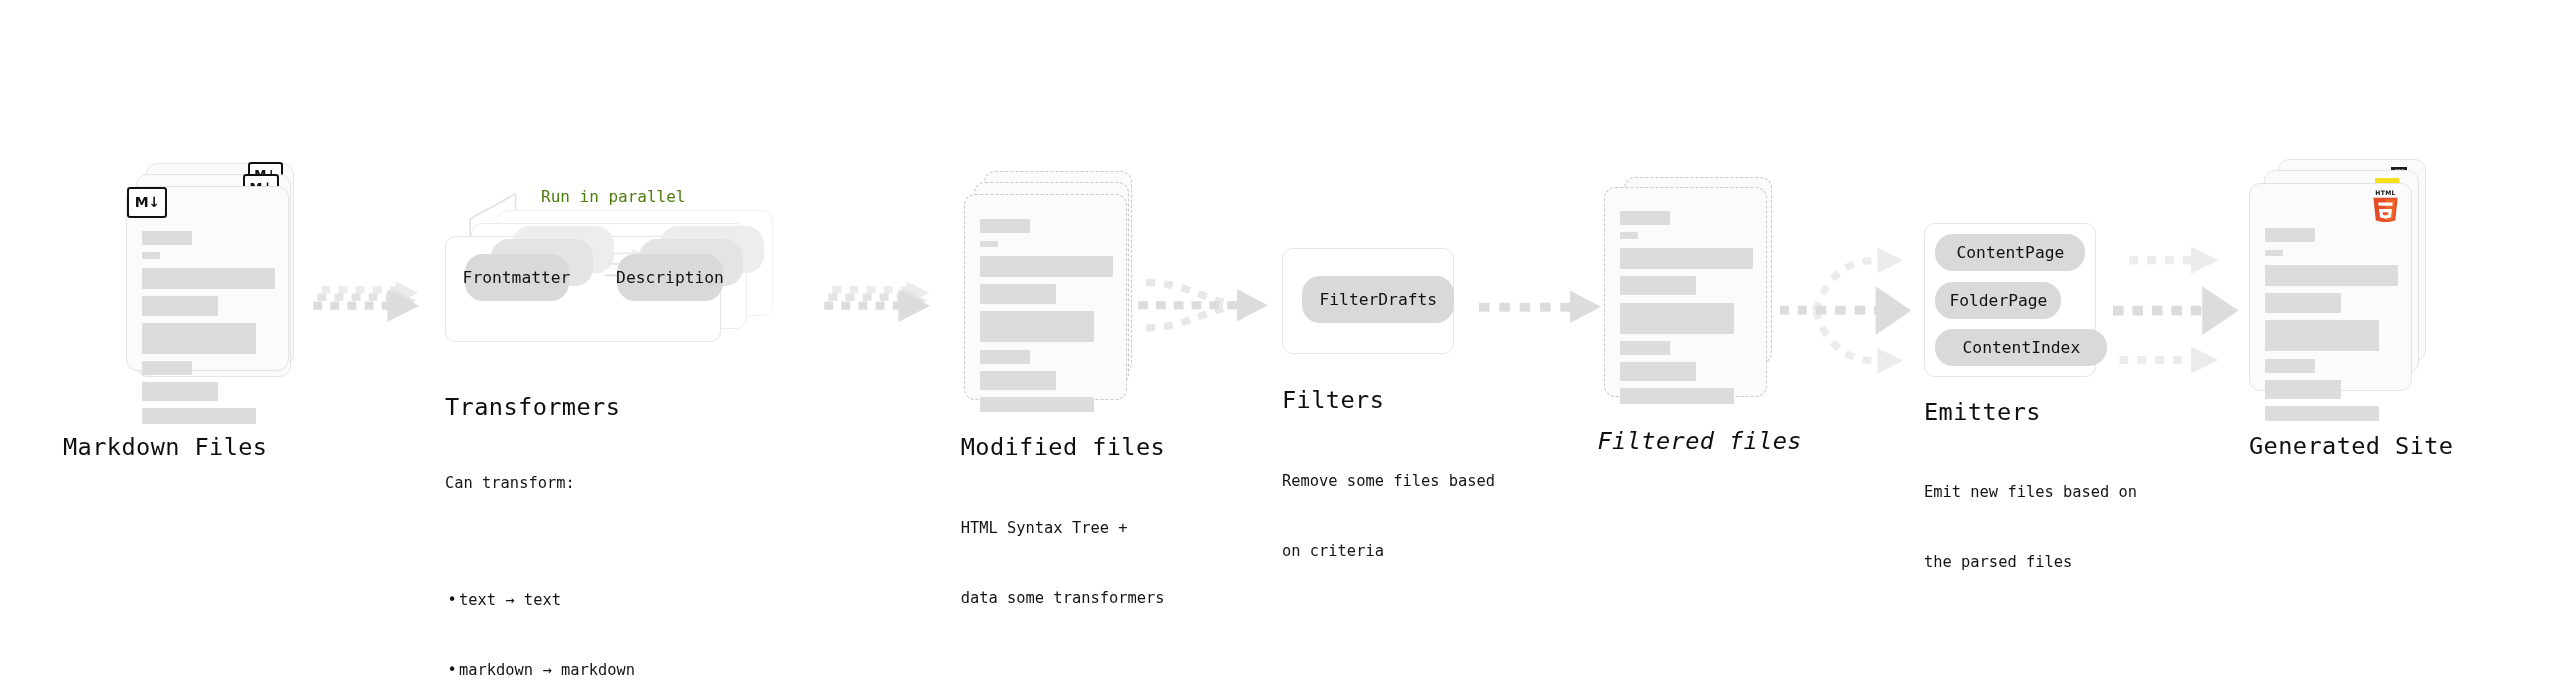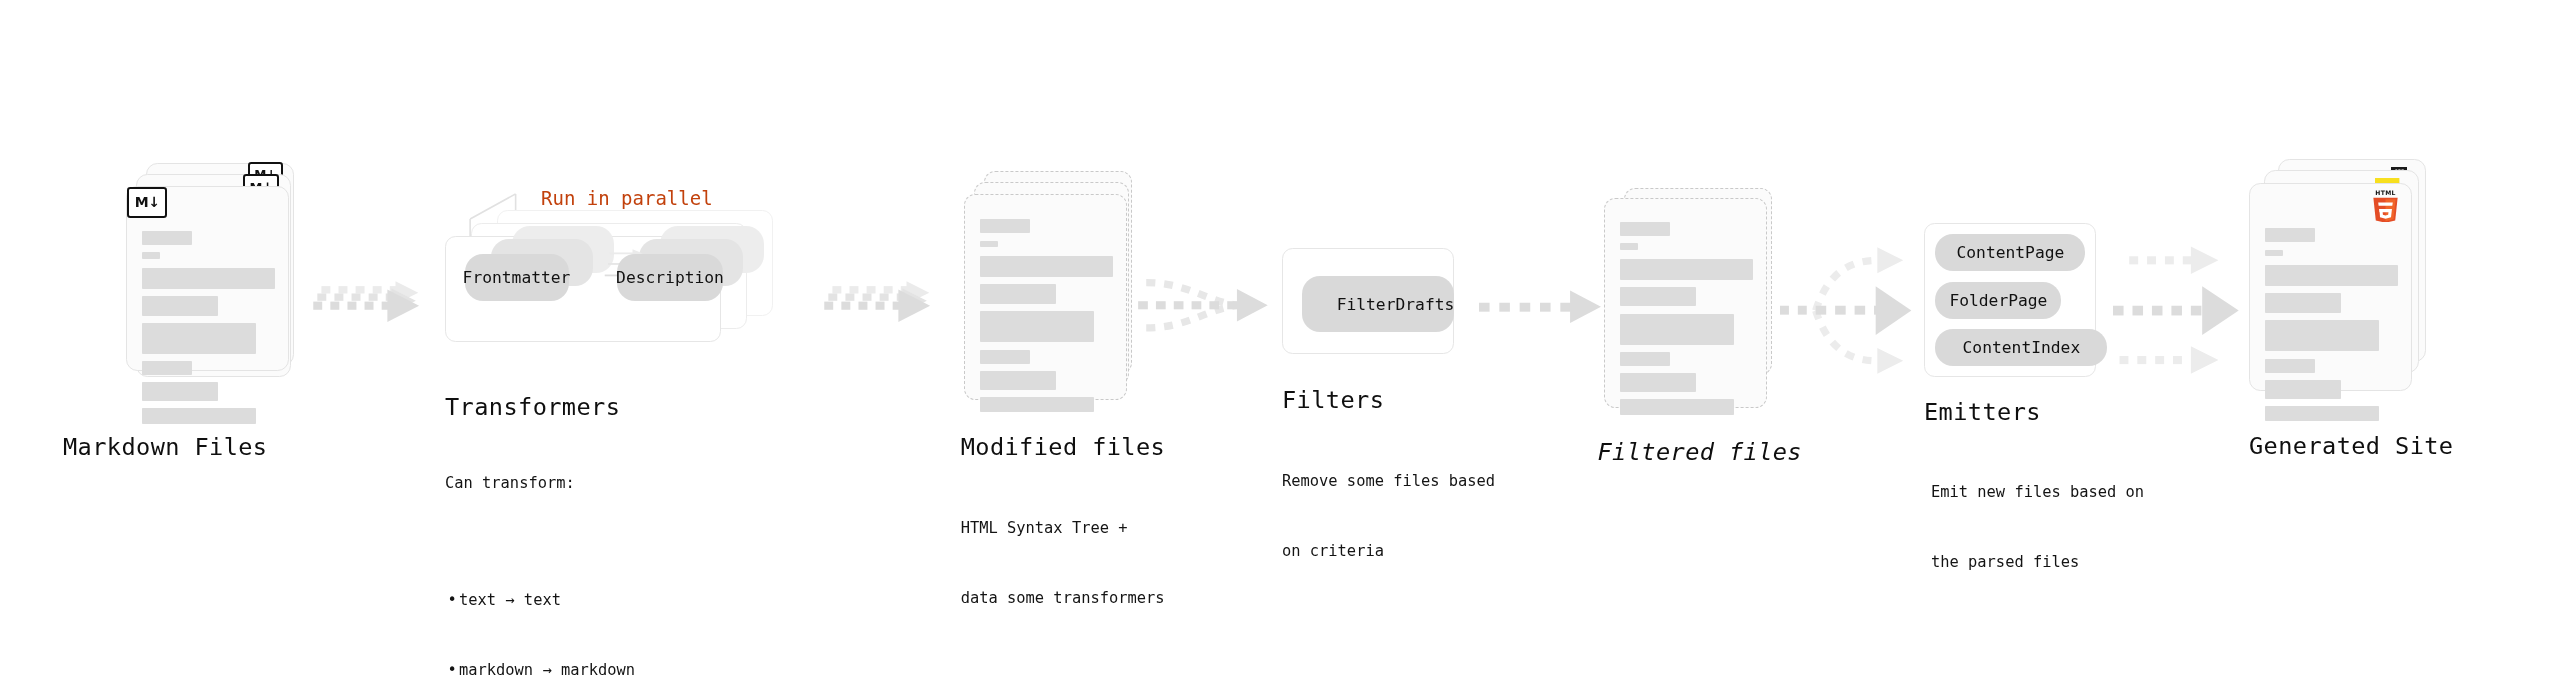--- a/index.html
+++ b/index.html
@@ -129,22 +129,22 @@
     font-size: 16.3px;
     display: flex;
     align-items: center;
     justify-content: center;
     box-sizing: border-box;
     white-space: nowrap;
   }
   .parallel-label {
     position: absolute;
     font-family: "DejaVu Sans Mono", "Liberation Mono", monospace;
-    font-size: 19px;
-    color: #c2410c;
+    font-size: 16px;
+    color: #4d7c0f;
     white-space: nowrap;
   }
 </style>
 </head>
 <body>
 
 <div id="stage">
 
   <div class="stage-col" style="left:126px; top:163px;">
 
@@ -316,21 +316,21 @@
       <rect x="44" y="41" width="12" height="10"></rect>
         <rect x="66" y="41" width="12" height="10"></rect>
       <rect x="88" y="41" width="12" height="10"></rect>
         <rect x="110" y="41" width="12" height="10"></rect>
       <path d="M122 26 L160 46 L122 66 Z"></path>
     </g>
   </svg>
 
   <div class="stage-col" style="left:1282px; top:248px;">
     <div class="groupbox" style="left:0px; top:0px; width:172px; height:106px;"></div>
-    <div class="chip" style="left:20.3px; top:28.4px; width:152px; height:56px; left:20.3px;justify-content:flex-end;">
+    <div class="chip" style="left:20.3px; top:28.4px; width:152px; height:47px; left:20.3px;">
       <span>FilterDrafts</span>
     </div>
 
     <div class="title" style="position:absolute; left:0px; top:140px;">Filters</div>
     <div class="caption" style="position:absolute; left:0px; top:175px;">
       <div>Remove some files based</div>
       <div>on criteria</div>
     </div>
   </div>
 
@@ -338,21 +338,21 @@
     <g fill="#dcdcdc">
       <rect x="0" y="18" width="13" height="11"></rect>
         <rect x="25" y="18" width="13" height="11"></rect>
       <rect x="50" y="18" width="13" height="11"></rect>
         <rect x="75" y="18" width="13" height="11"></rect>
       <rect x="100" y="18" width="13" height="11"></rect>
       <path d="M112 3 L150 23 L112 43 Z"></path>
     </g>
   </svg>
 
-  <div class="stage-col" style="left:1604px; top:188px;font-style:italic;">
+  <div class="stage-col" style="left:1604px; top:177px;font-style:italic;">
 
     <div class="doc-stack" style="width:175px; height:244px;">
       <div class="doc dashed" style="left:19.5px; top:0px; width:148px; height:187px;"></div>
       <div class="doc dashed" style="left:0px; top:9.8px; width:163px; height:210px;">
         <div class="doc-body" style="top:23px; left:14.6px; right:13px;">
           <div class="bar" style="width:50px; height:14px;"></div>
           <div class="bar" style="width:18.7px; height:6.5px; margin-bottom:9px;"></div>
           <div class="bar" style="width:100%; height:21px;"></div>
           <div class="bar" style="width:76px; height:19.5px;"></div>
           <div class="bar" style="width:114px; height:31px;"></div>
@@ -392,21 +392,21 @@
       <span>ContentPage</span>
     </div>
     <div class="chip" style="left:11.4px; top:59px; width:126px; height:37px;">
       <span>FolderPage</span>
     </div>
     <div class="chip" style="left:11.4px; top:106px; width:172px; height:37px;">
       <span>ContentIndex</span>
     </div>
 
     <div class="title" style="position:absolute; left:0px; top:177px;">Emitters</div>
-    <div class="caption" style="position:absolute; left:0px; top:211px;margin-left:7px;">
+    <div class="caption" style="position:absolute; left:0px; top:211px;">
       <div>Emit new files based on</div>
       <div>the parsed files</div>
     </div>
   </div>
 
   <svg class="arrow-svg" style="left:2113px; top:236px;" width="146" height="150" viewBox="0 0 180 185">
     <g fill="#ececec">
       <rect x="20" y="25" width="11" height="10"></rect>
         <rect x="42" y="25" width="11" height="10"></rect>
       <rect x="64" y="25" width="11" height="10"></rect>

